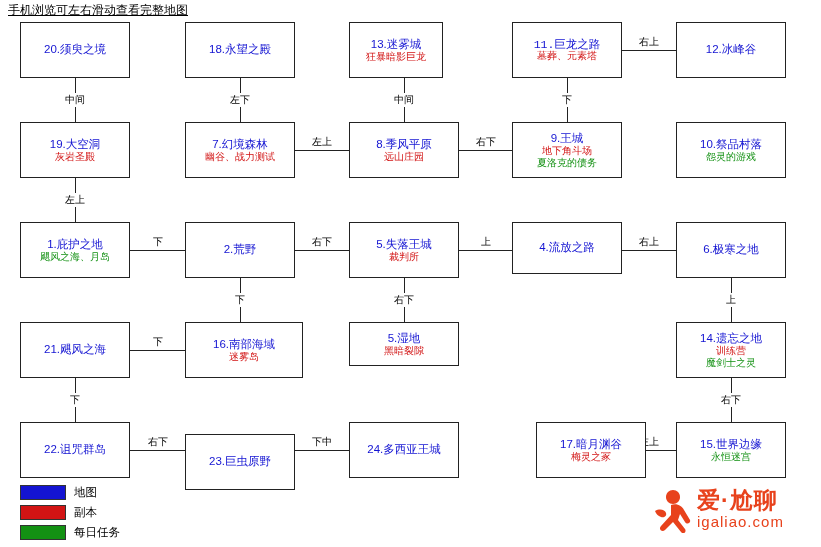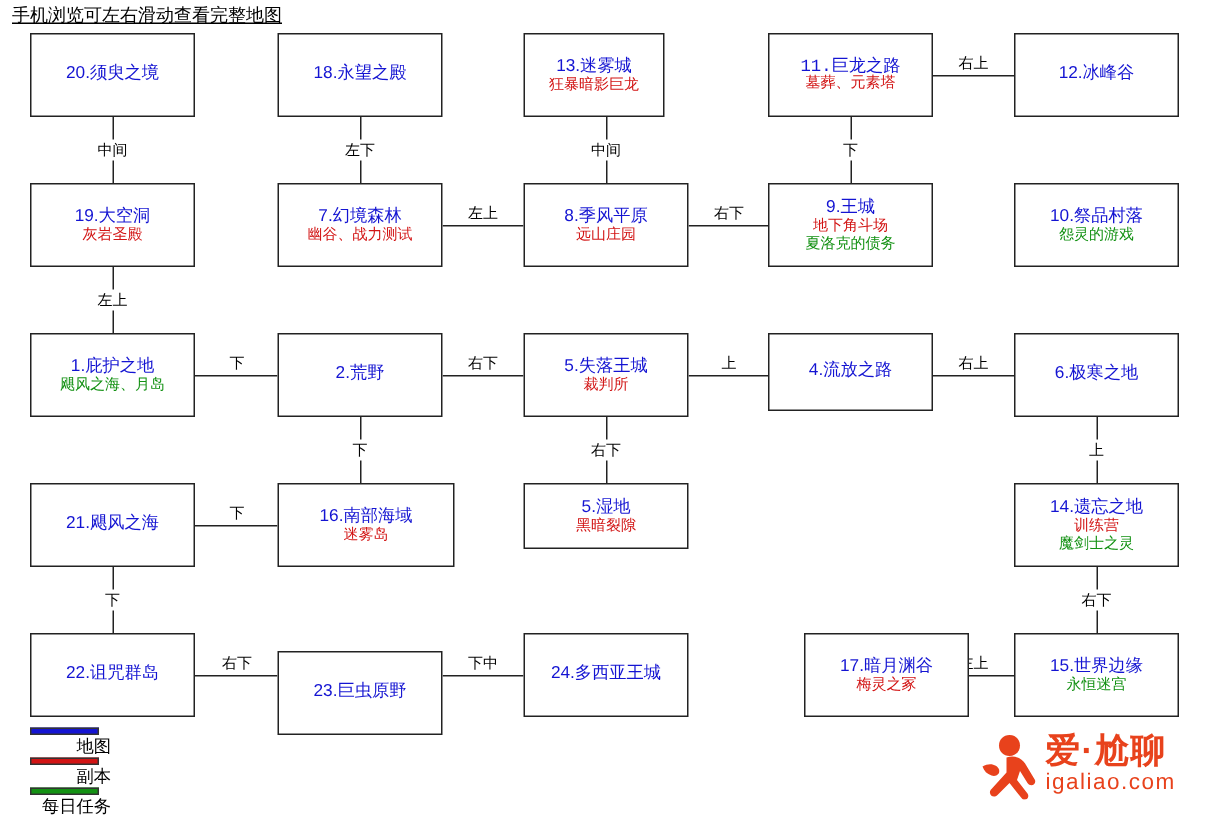--- a/index.html
+++ b/index.html
@@ -36,21 +36,21 @@
   .edge.h{height:1px;}
   .edge.v{width:1px;}
   .elabel{
     position:absolute;
     font-size:10px;color:#000;
     background:#fff;
     padding:0 1px;
     white-space:nowrap;
   }
   .legend{position:absolute;left:20px;top:485px;}
-  .legend-row{display:flex;align-items:flex-end;height:20px;flex-direction:column;}
+  .legend-row{display:flex;align-items:flex-start;height:20px;}
   .legend-sw{width:44px;height:13px;border:1px solid #333;margin-right:8px;}
   .legend-tx{font-size:11.5px;color:#000;}
   .wm{position:absolute;right:10px;bottom:8px;width:160px;height:56px;}
   .wm-text{
     position:absolute;left:46px;top:2px;
     font-size:23px;color:#e8421c;font-weight:bold;
     letter-spacing:1px;white-space:nowrap;
   }
   .wm-sub{
     position:absolute;left:46px;top:30px;

